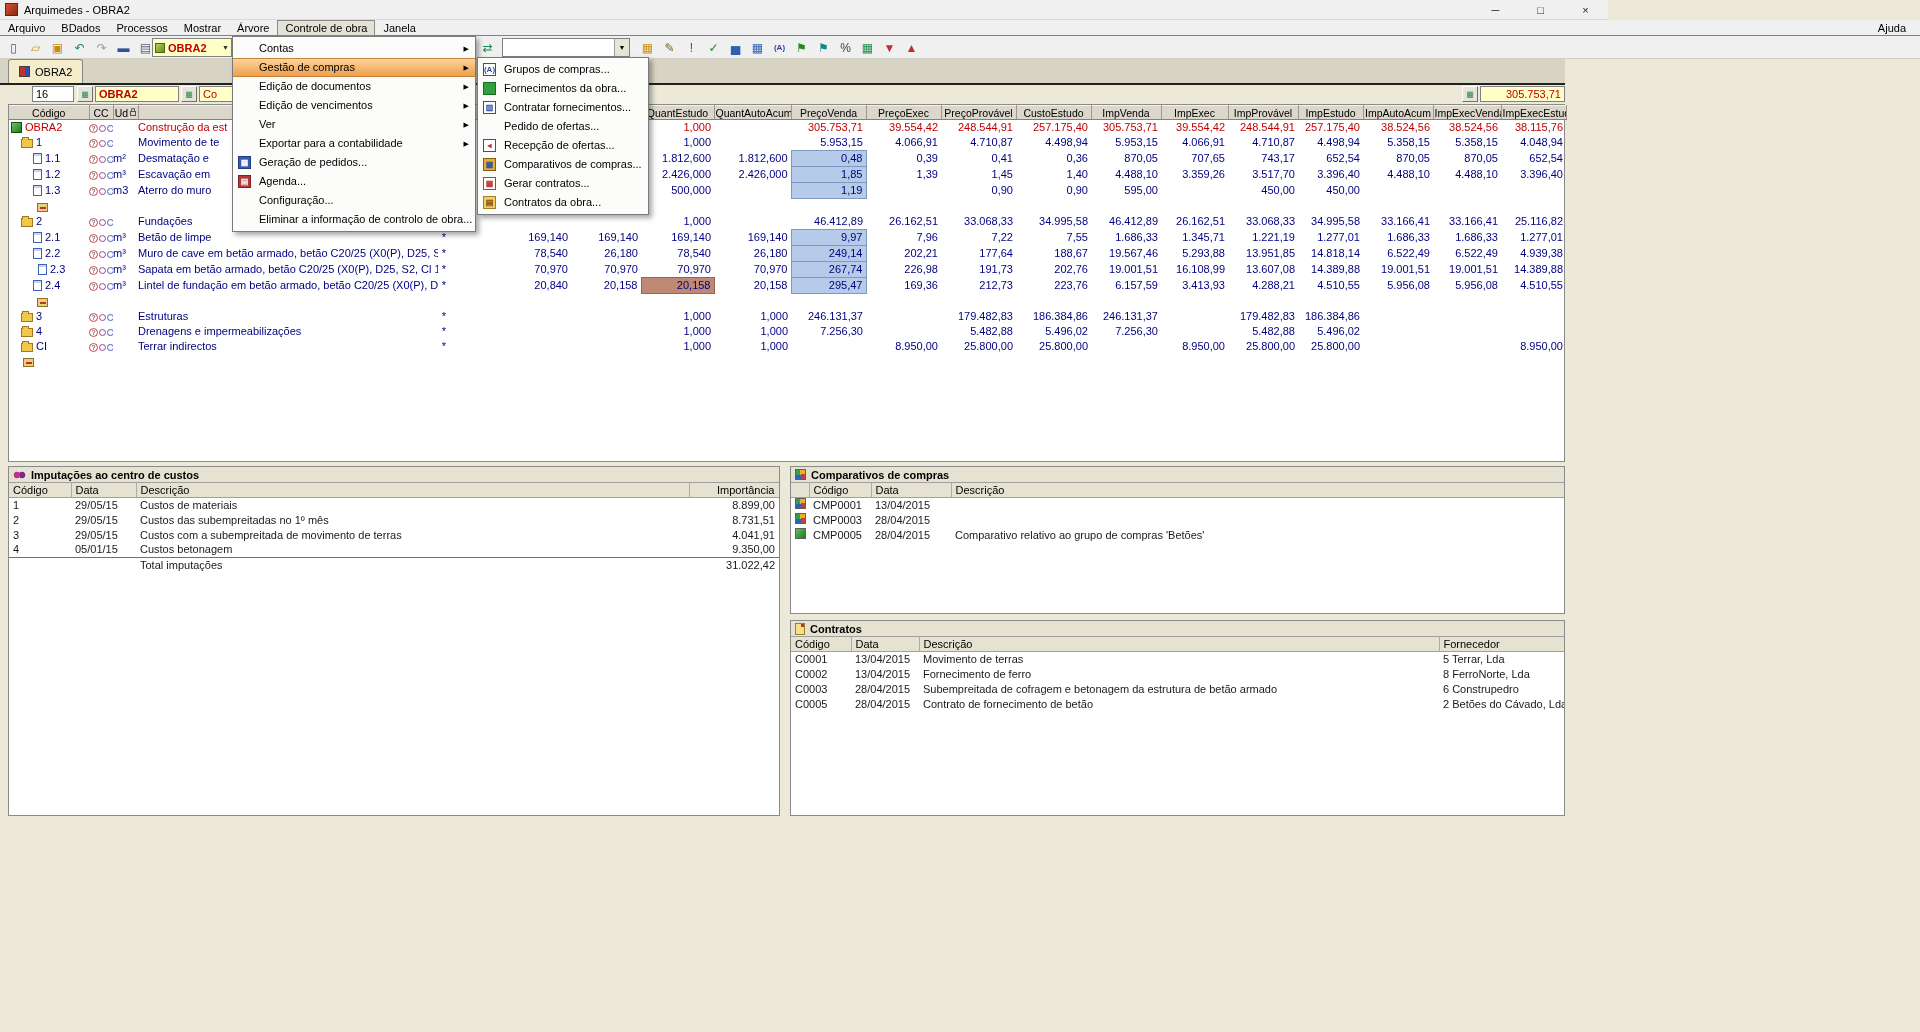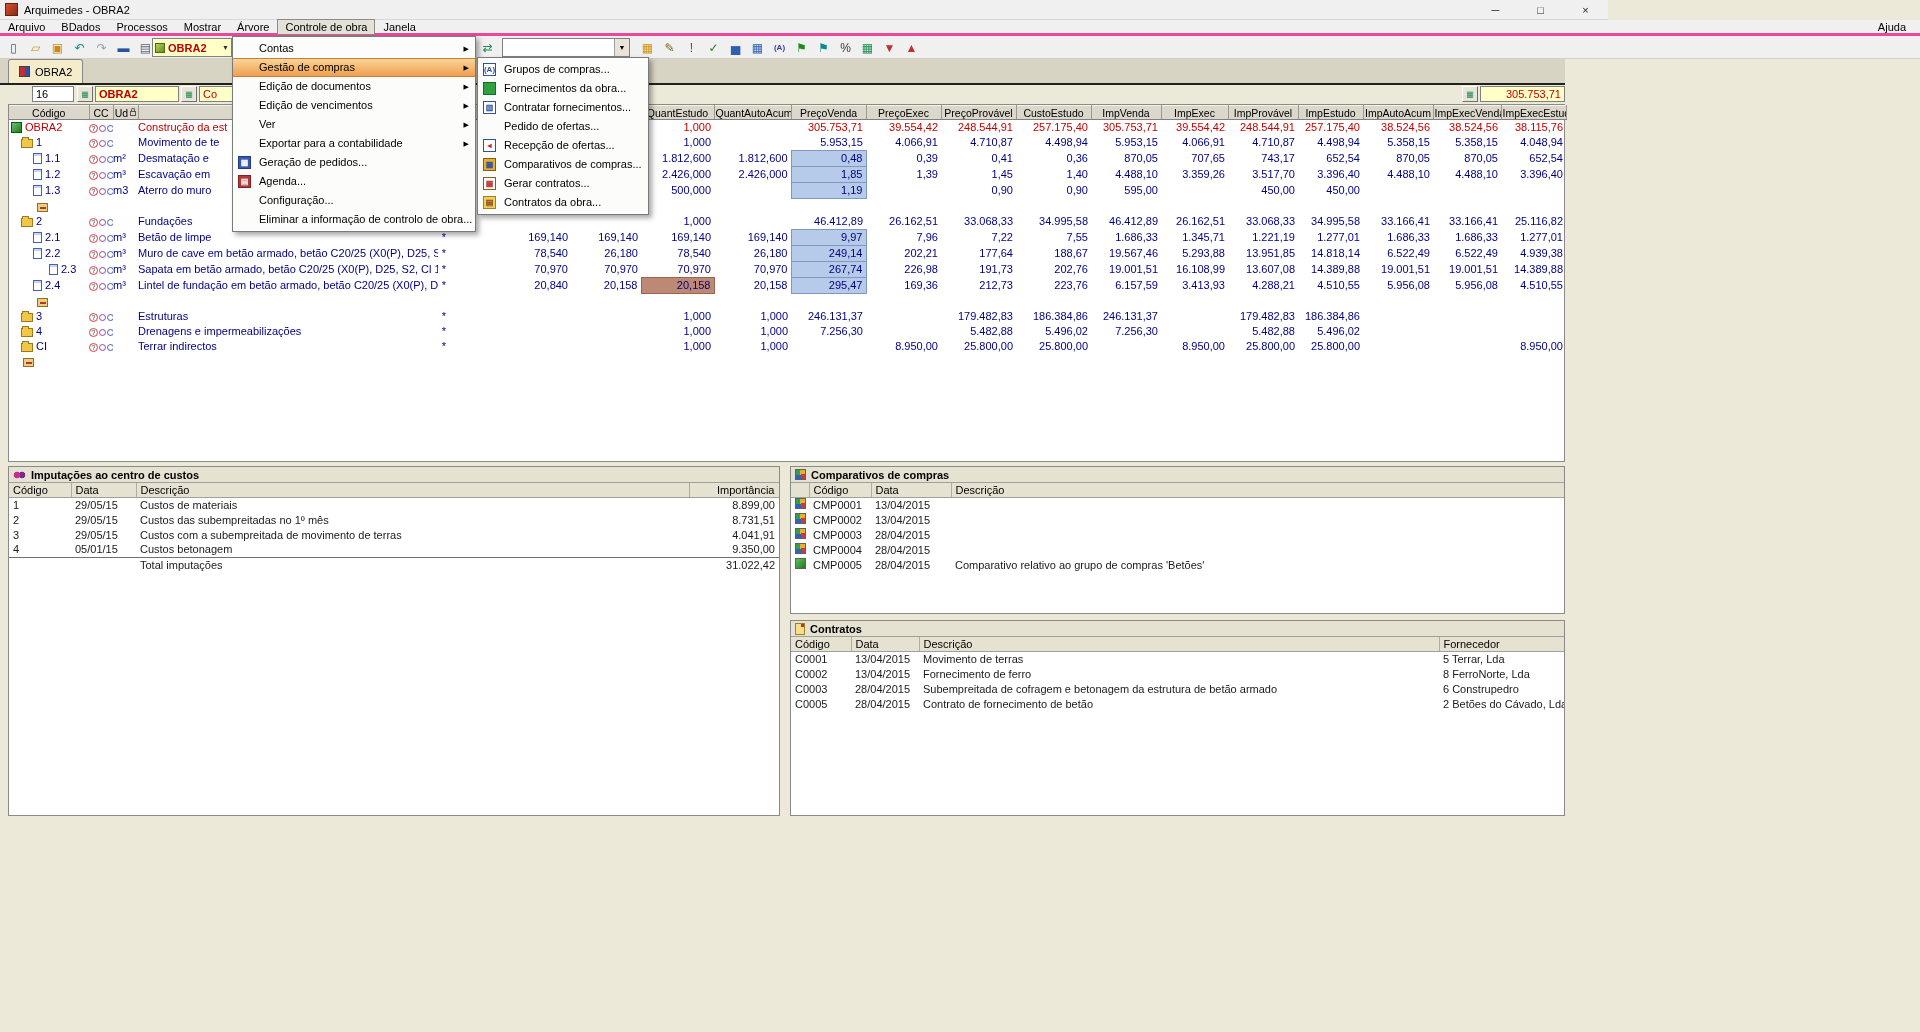--- a/index.html
+++ b/index.html
@@ -7,21 +7,21 @@
 body{font-family:"Liberation Sans",sans-serif;font-size:11px;background:#ece9d8;position:relative;color:#000;}
 
 
 .titlebar{position:absolute;left:0;top:0;width:1608px;height:20px;background:#f0f0f0;border-bottom:1px solid #d8d8d8;display:flex;align-items:center;z-index:5;}
 .app-icon{width:13px;height:13px;margin:0 6px 0 5px;background:linear-gradient(135deg,#d85030,#8a2a18);border:1px solid #6a2010;}
 .title-text{font-size:11px;}
 .winbtns{margin-left:auto;display:flex;height:20px;}
 .winbtn{width:45px;height:20px;display:flex;align-items:center;justify-content:center;font-size:11px;color:#222;cursor:default;}
 
 
-.menubar{position:absolute;left:0;top:20px;width:1920px;height:16px;background:#f0f0f0;display:flex;align-items:center;border-bottom:3px solid #ec4899;z-index:5;}
+.menubar{position:absolute;left:0;top:20px;width:1920px;height:16px;background:#f0f0f0;display:flex;align-items:center;border-bottom:1px solid #ec4899;z-index:5;}
 .mb-items{display:flex;height:16px;align-items:center;}
 .menu-item{padding:1px 8px;height:16px;line-height:14px;}
 .menu-item.active{background:#e4e1d6;border:1px solid #8a8a8a;padding:0 7px;}
 .mb-right{margin-left:auto;padding:0 14px;}
 
 
 .toolbar{position:absolute;left:0;top:36px;width:1920px;height:23px;background:#f0f0f0;border-bottom:1px solid #d4d0c4;z-index:5;}
 .tb-group{position:absolute;top:2px;display:flex;gap:3px;}
 .tbi{width:19px;height:19px;display:flex;align-items:center;justify-content:center;font-size:12px;border:1px solid transparent;}
 .tbi .small{font-size:8px;font-weight:bold;}
@@ -466,21 +466,21 @@
           <td class="num navy">188,67</td>
           <td class="num navy">19.567,46</td>
           <td class="num navy">5.293,88</td>
           <td class="num navy">13.951,85</td>
           <td class="num navy">14.818,14</td>
           <td class="num navy">6.522,49</td>
           <td class="num navy">6.522,49</td>
           <td class="num navy">4.939,38</td>
         </tr>
         <tr>
-          <td class="codecell navy" style="padding-left: 40px;">
+          <td class="codecell navy" style="padding-left: 29px;">
             <span class="ico-page"></span>
             <span>2.3</span>
           </td>
           <td class="cccell"><span class="qicon">?</span><span class="circ circ-a"></span><span class="circ circ-b"></span></td>
           <td class="udcell navy">m³</td>
           <td class="resumocell navy">Sapata em betão armado, betão C20/25 (X0(P), D25, S2, Cl 1</td>
           <td class="starcell navy">*</td>
           <td class="num navy">70,970</td>
           <td class="num navy">70,970</td>
           <td class="num navy">70,970</td>
@@ -684,33 +684,21 @@
       </thead>
     <tbody id="cmp-body">
         <tr>
           <td><span class="cmp-grid-icon"></span></td>
           <td>CMP0001</td>
           <td>13/04/2015</td>
           <td></td>
         </tr>
         <tr>
           <td><span class="cmp-grid-icon"></span></td>
-          <td>CMP0002</td>
-          <td>13/04/2015</td>
-          <td></td>
-        </tr>
-        <tr>
-          <td><span class="cmp-grid-icon"></span></td>
           <td>CMP0003</td>
-          <td>28/04/2015</td>
-          <td></td>
-        </tr>
-        <tr>
-          <td><span class="cmp-grid-icon"></span></td>
-          <td>CMP0004</td>
           <td>28/04/2015</td>
           <td></td>
         </tr>
         <tr>
           <td><span class="cmp-grid-icon green"></span></td>
           <td>CMP0005</td>
           <td>28/04/2015</td>
           <td>Comparativo relativo ao grupo de compras 'Betões'</td>
         </tr>
       </tbody>

